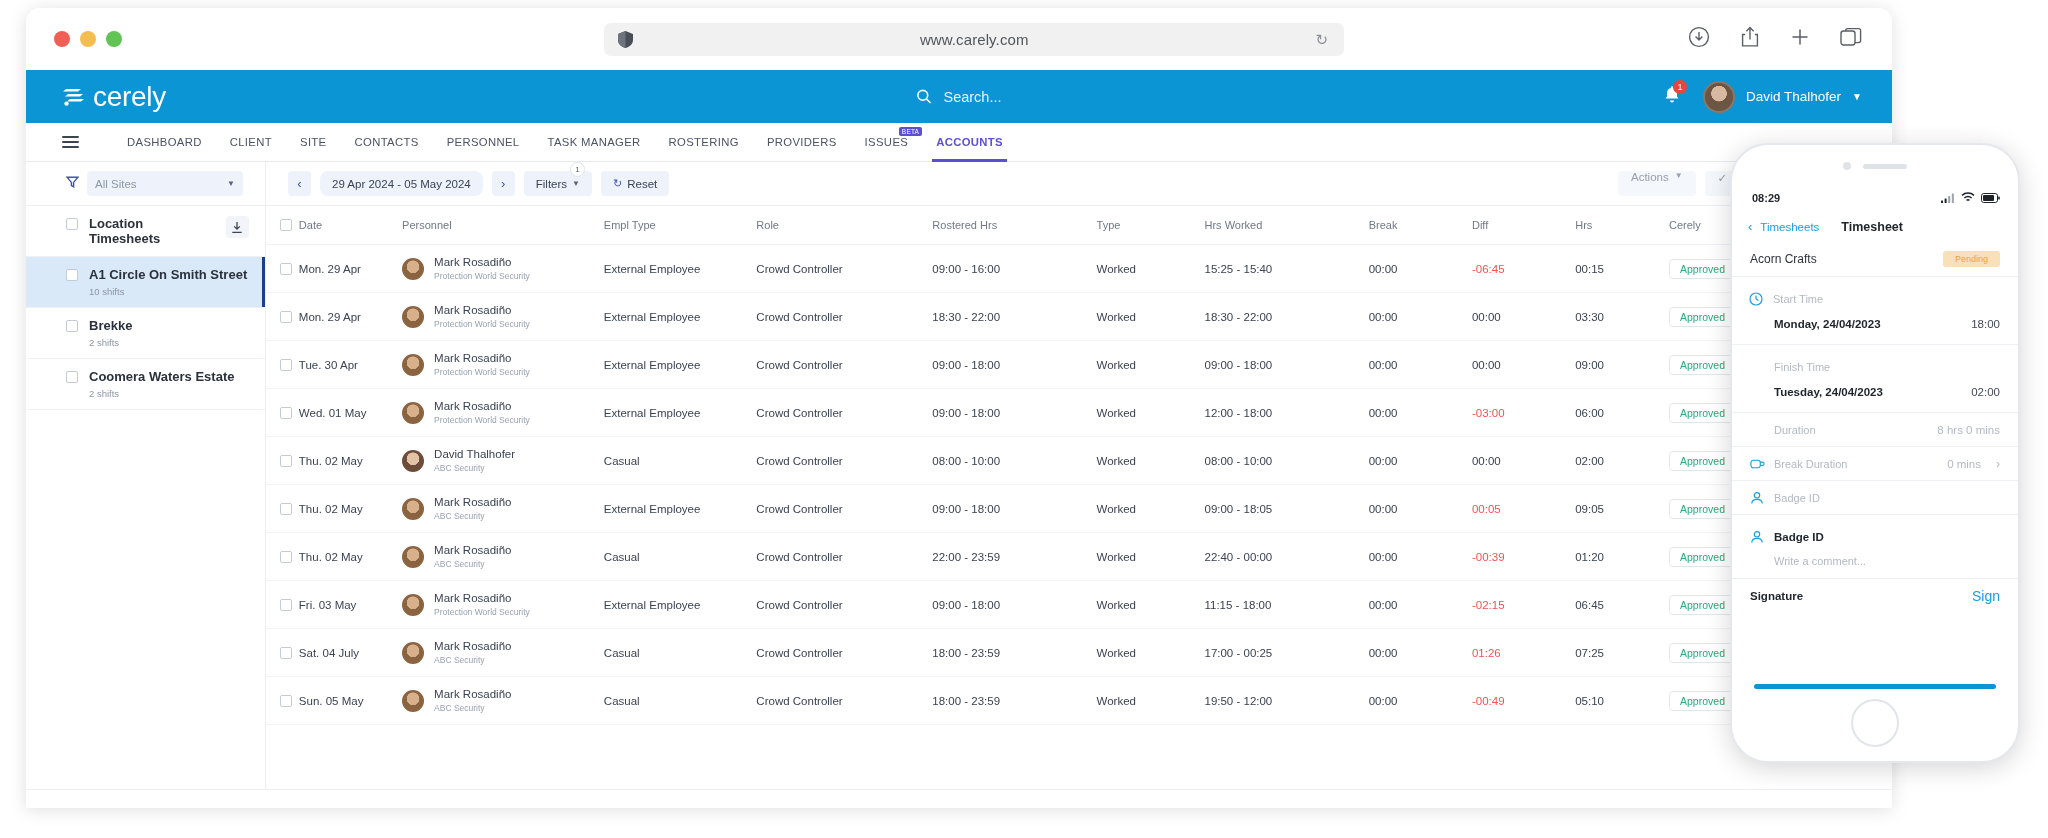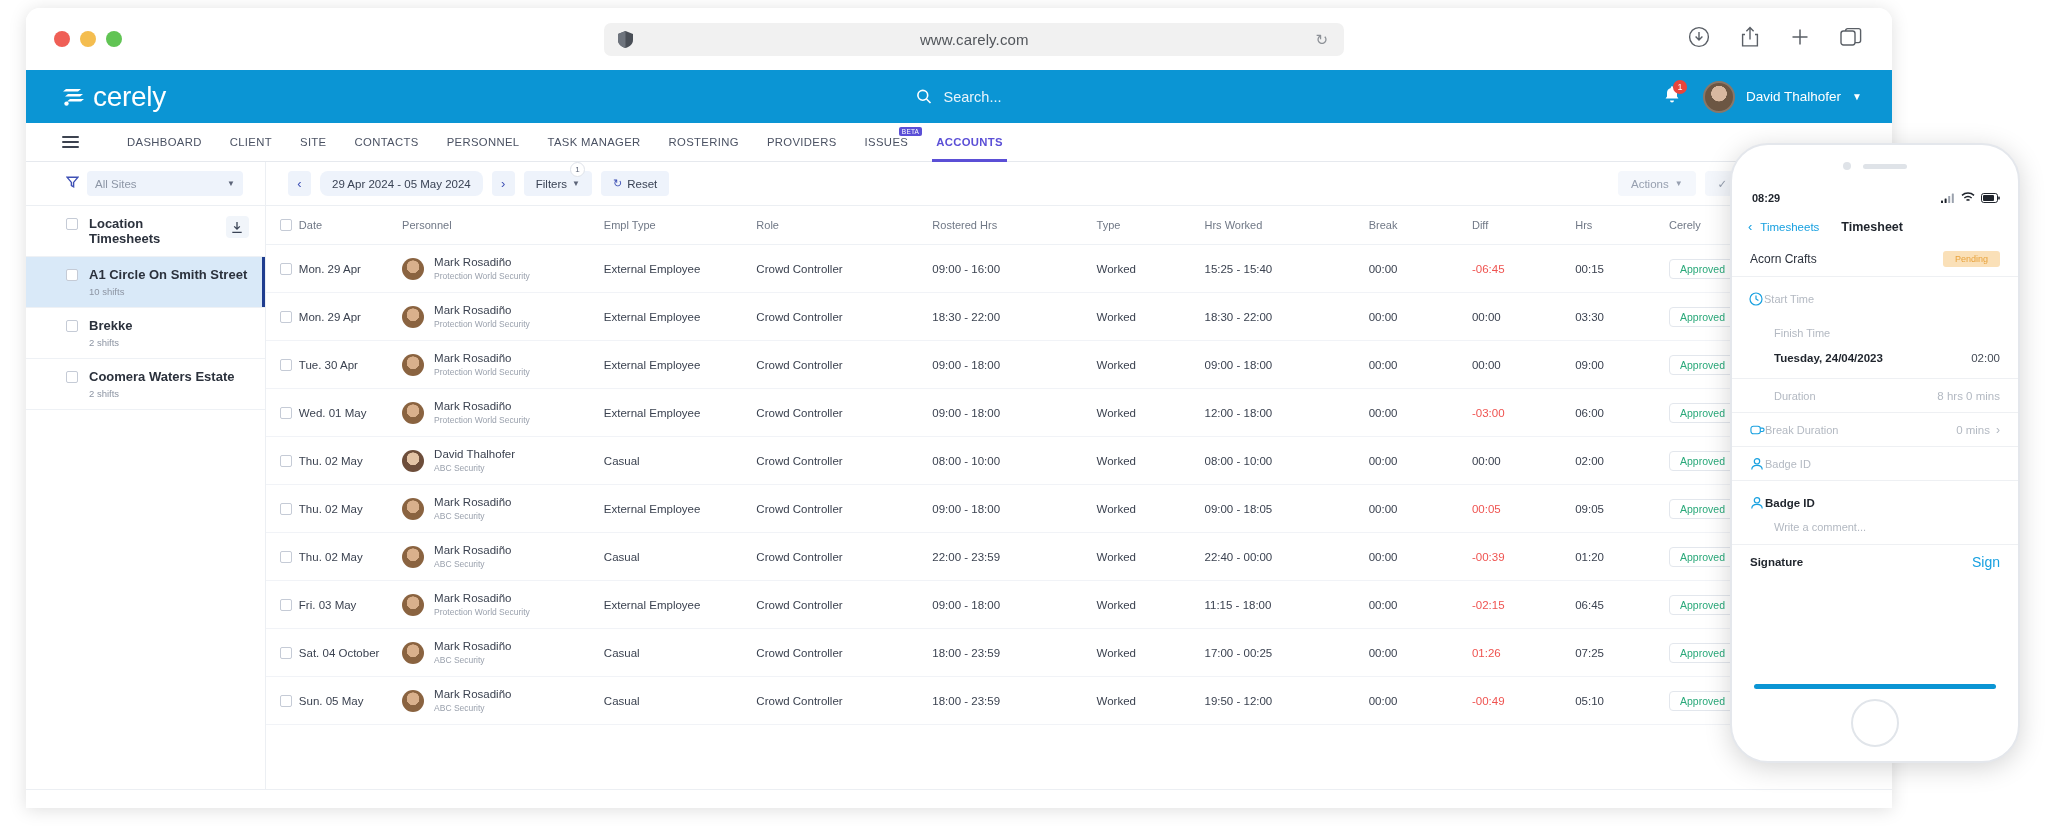--- a/index.html
+++ b/index.html
@@ -171,21 +171,21 @@
     display: flex; align-items: center; justify-content: center;
   }
   .reset-ico { color: #3f51b5; font-size: 11px; }
 
   .tb-right {
     display: flex; align-items: center; gap: 9px;
     padding-right: 0px; margin-right: -4px;
   }
   .ghost-btn {
     height: 25px; border-radius: 4px; background: #f4f7fc;
-    display: flex; align-items: center; gap: 6px;
+    display: flex; align-items: flex-start; gap: 6px;
     padding: 0 13px; font-size: 11.5px; color: #97a0b0;
     white-space: nowrap;
   }
 
   
   .content { display: flex; height: 583px; }
 
   .sidebar {
     width: 240px; border-right: 1px solid #eceff3;
     background: #ffffff;
@@ -304,21 +304,21 @@
   .ph-nav {
     display: flex; align-items: center; gap: 8px;
     padding: 10px 18px 8px 16px;
   }
   .ph-back { color: #17a0e0; font-size: 13px; }
   .ph-back-lbl { color: #17a0e0; font-size: 11.5px; }
   .ph-title { color: #1f242c; font-size: 12.5px; font-weight: bold; margin-left: 14px; }
   .ph-row {
     display: flex; align-items: center;
     padding: 9px 18px; border-bottom: 1px solid #eef0f3;
-    min-height: 34px;
+    gap: 9px; min-height: 34px;
   }
   .ph-row.noborder { border-bottom: none; }
   .ph-company { font-size: 12px; color: #2b313c; }
   .ph-pending {
     margin-left: auto; background: #fae0b8; color: #e8a33d;
     font-size: 9px; padding: 3px 12px; border-radius: 3px;
   }
   .ph-ico { width: 15px; color: #17a0e0; display: flex; align-items: center; }
   .ph-muted { font-size: 11px; color: #b3b9c2; }
   .ph-strong { font-size: 11.5px; color: #1f242c; font-weight: bold; }
@@ -740,21 +740,21 @@
               <td class="col-type">Worked</td>
               <td class="col-hw">11:15 - 18:00</td>
               <td class="col-break">00:00</td>
               <td class="col-diff neg">-02:15</td>
               <td class="col-hrs">06:45</td>
               <td class="col-stat"><span class="status-badge">Approved</span></td>
               <td class="col-prog"><span class="prog-text">Pay Appr</span></td>
             </tr>
             <tr>
               <td class="col-cb"><span class="cbox" style="display:inline-block;"></span></td>
-              <td class="col-date">Sat. 04 October</td>
+              <td class="col-date">Sat. 04 July</td>
               <td class="col-pers">
                 <span class="pers-cell">
                   <span class="avatar-sm"></span>
                   <span>
                     <span class="pers-name" style="display:block;">Mark Rosadiño</span>
                     <span class="pers-org" style="display:block;">ABC Security</span>
                   </span>
                 </span>
               </td>
               <td class="col-empl">Casual</td>
@@ -861,20 +861,24 @@
 
   <div class="ph-row noborder" style="padding-bottom:0;padding-left:17px;">
     <span class="ph-ico">
       <svg width="14" height="14" viewBox="0 0 14 14" fill="none" stroke="#17a0e0" stroke-width="1.2">
           <circle cx="7" cy="7" r="6"></circle>
           <path d="M7 3.6V7l2.4 1.6"></path>
         </svg>
     </span>
     <span class="ph-muted">Start Time</span>
   </div>
+  <div class="ph-row" style="padding-top:1px;padding-left:42px;">
+    <span class="ph-strong">Monday, 24/04/2023</span>
+    <span class="ph-val">18:00</span>
+  </div>
 
   <div class="ph-row noborder" style="padding-bottom:0;padding-left:42px;">
     <span class="ph-muted">Finish Time</span>
   </div>
   <div class="ph-row" style="padding-top:1px;padding-left:42px;">
     <span class="ph-strong">Tuesday, 24/04/2023</span>
     <span class="ph-val">02:00</span>
   </div>
 
   <div class="ph-row" style="padding-left:42px;">

